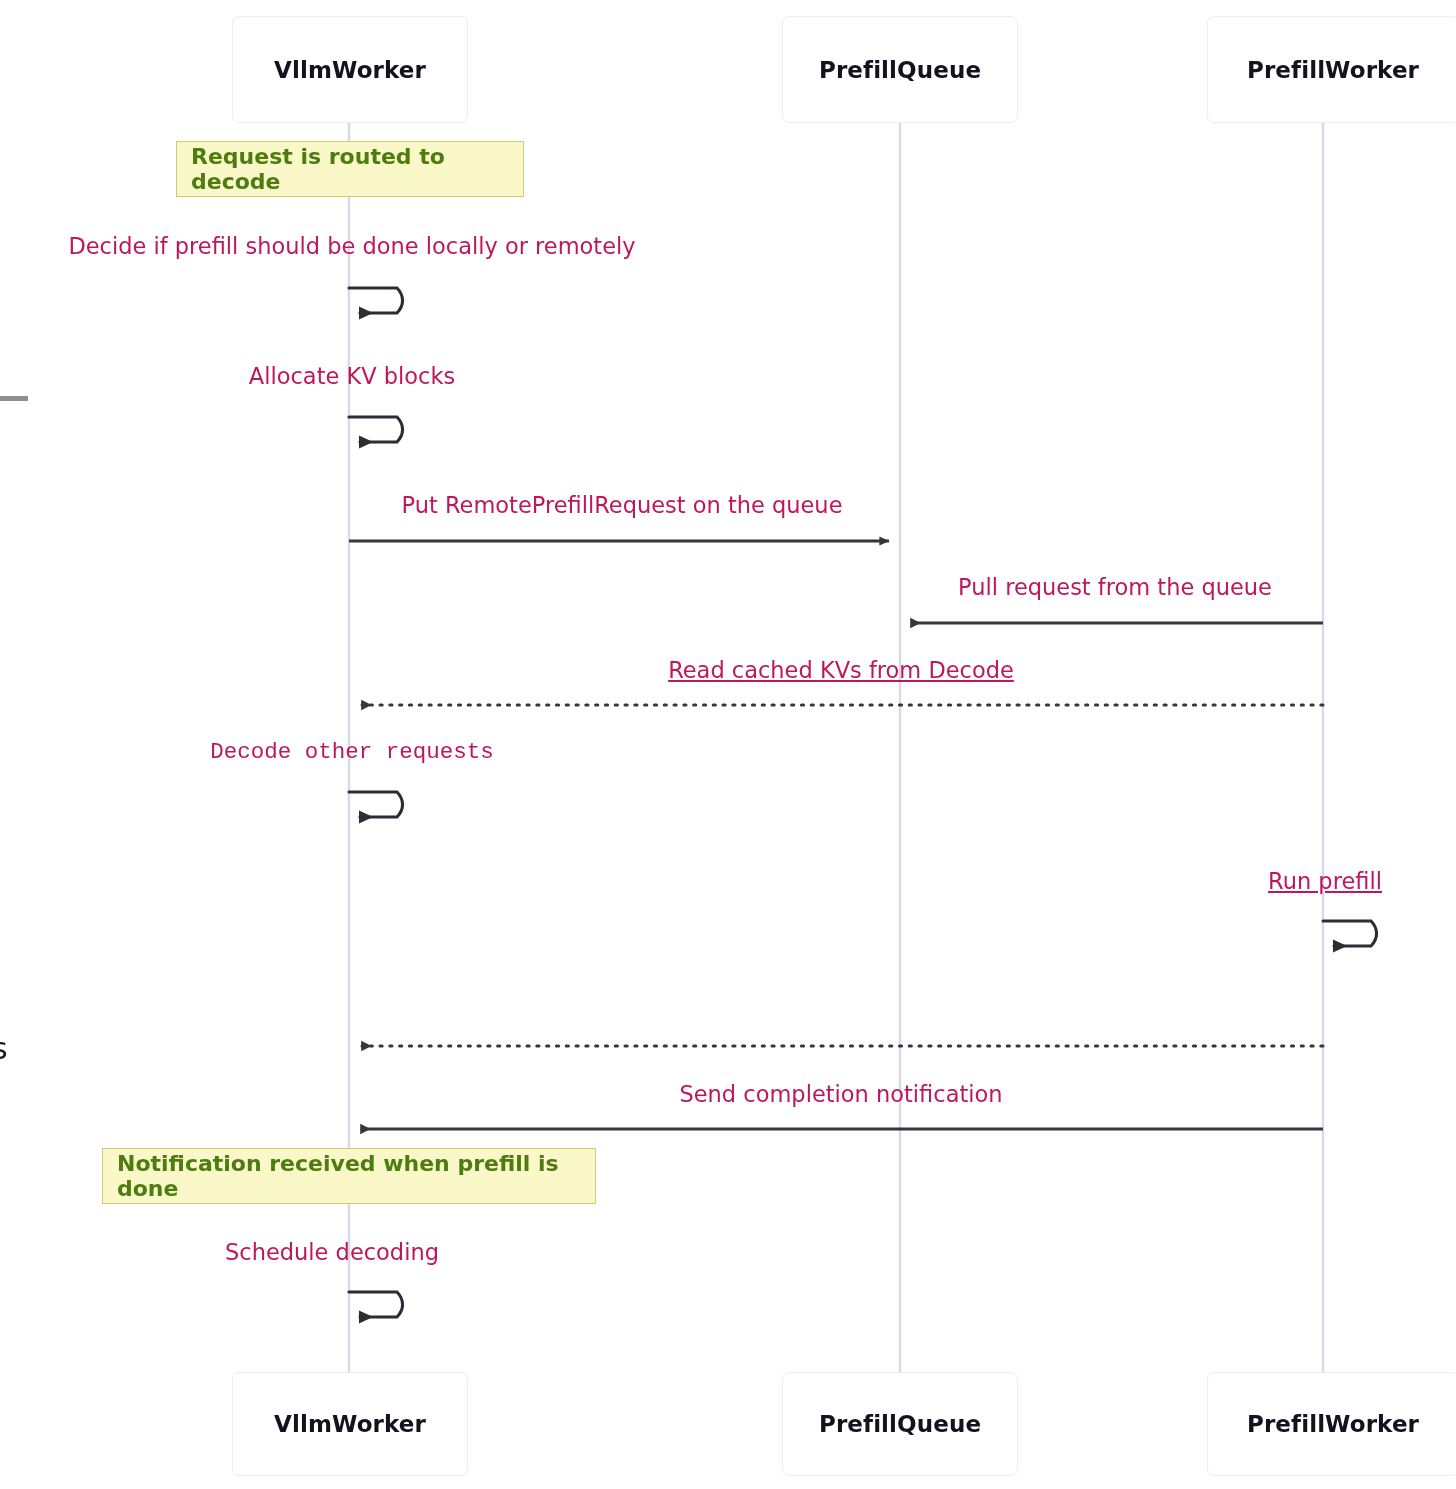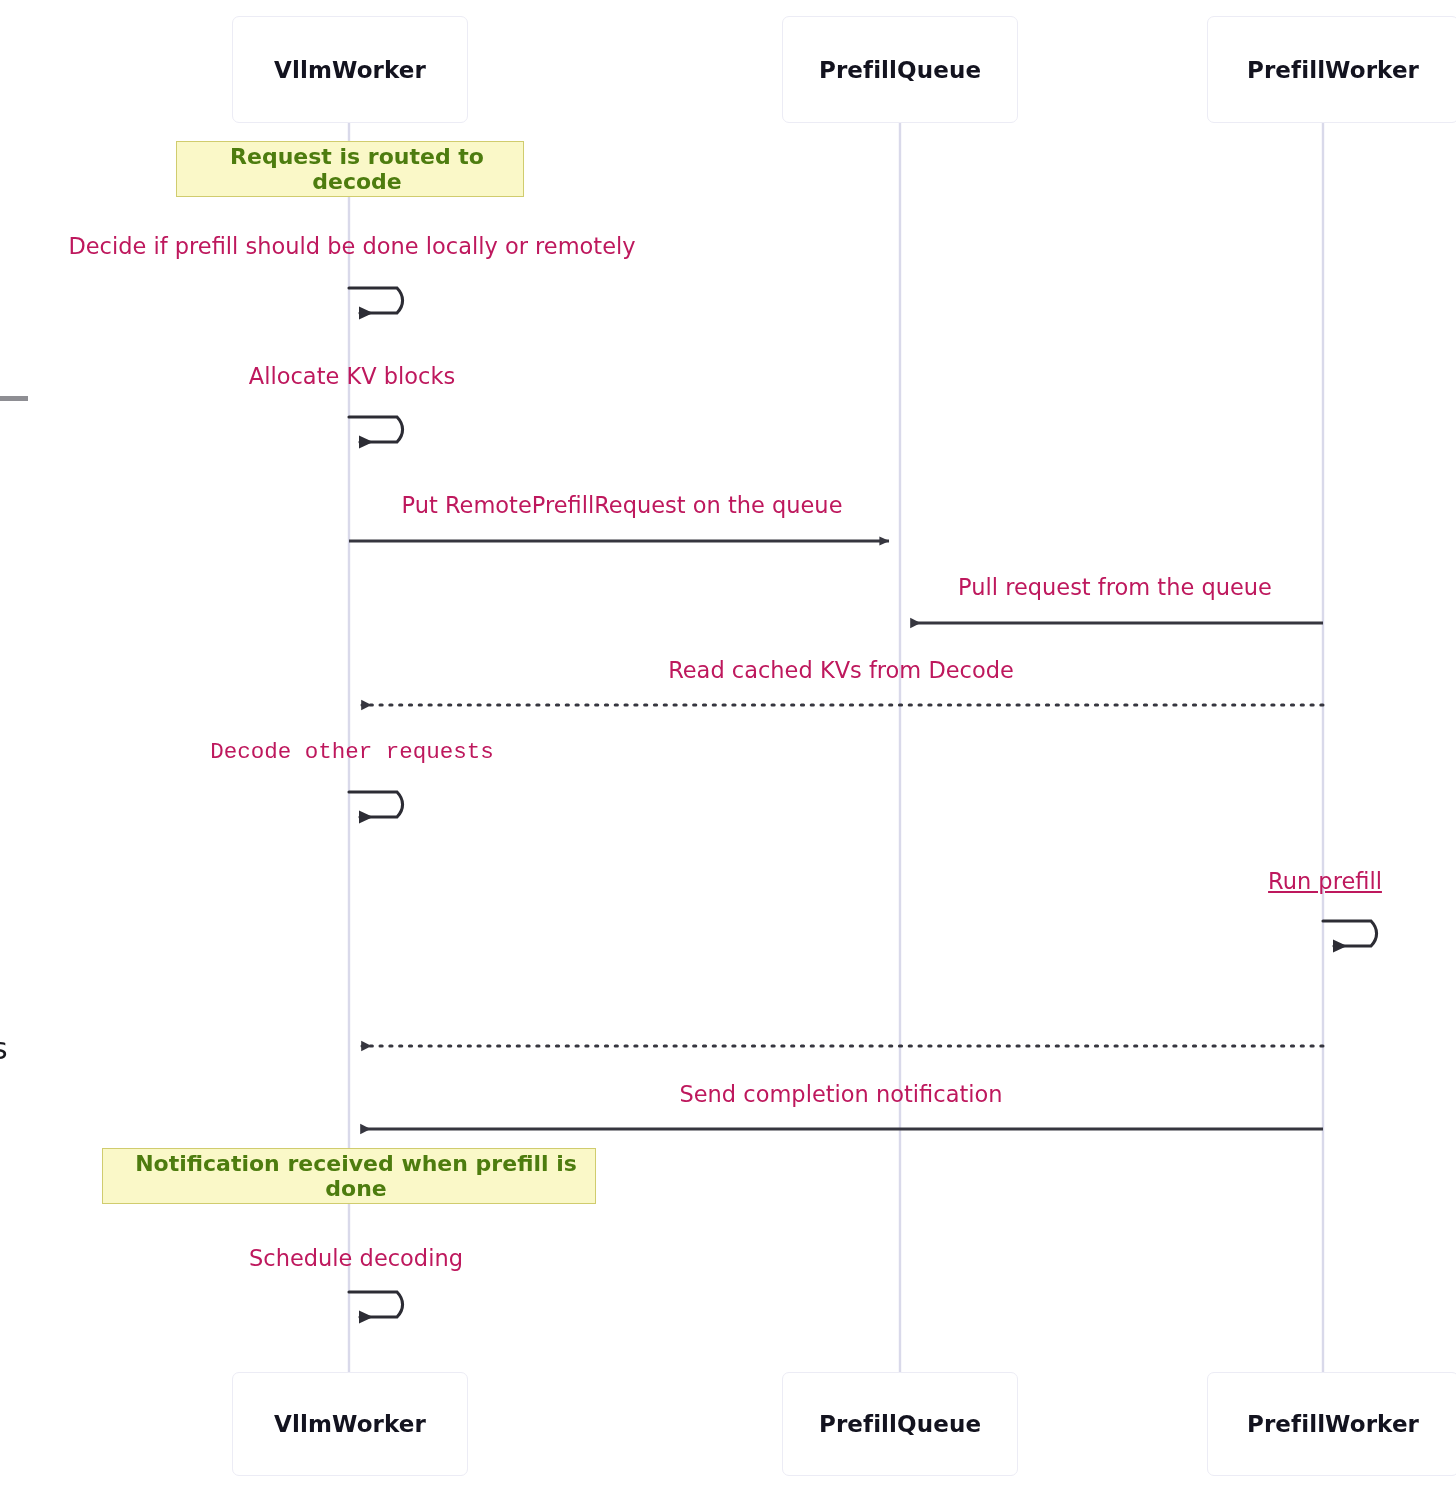--- a/index.html
+++ b/index.html
@@ -2,21 +2,21 @@
 <html><head>
 <meta charset="utf-8">
 <style>
   html,body{margin:0;padding:0;}
   body{
     width:1456px;height:1489px;
     background:#ffffff;
     font-family:"DejaVu Sans","Liberation Sans",sans-serif;
     overflow:hidden;
   }
-  #stage{position:relative;width:1456px;height:1489px;text-align:center;}
+  #stage{position:relative;width:1456px;height:1489px;}
   svg#diagram{position:absolute;left:0;top:0;width:1456px;height:1489px;}
 
   
   .participant{
     position:absolute;
     box-sizing:border-box;
     background:#ffffff;
     border:1px solid #ececf5;
     border-radius:7px;
     display:flex;align-items:center;justify-content:center;
@@ -132,26 +132,26 @@
   </div>
 
   <div class="msg-label center" style="left:352px;top:233px;">Decide if prefill should be done locally or remotely</div>
 
   <div class="msg-label center" style="left:352px;top:363px;">Allocate KV blocks</div>
 
   <div class="msg-label center" style="left:622px;top:492px;">Put RemotePrefillRequest on the queue</div>
 
   <div class="msg-label center" style="left:1115px;top:574px;">Pull request from the queue</div>
 
-  <div class="msg-label center" style="left:841px;top:657px;">Read cached KVs from Decode</div>
+  <div class="msg-label center" style="left:841px;top:657px;text-decoration:underline;">Read cached KVs from Decode</div>
 
   <div class="msg-label center" style="left:352px;top:739px;font-family:Liberation Mono, monospace;">Decode other requests</div>
 
   <div class="msg-label center" style="left:1325px;top:868px;text-decoration:underline;">Run prefill</div>
 
 
   <div class="msg-label center" style="left:841px;top:1081px;">Send completion notification</div>
 
-  <div class="msg-label center" style="left:356px;top:1239px;margin-top:6px;">Schedule decoding</div>
+  <div class="msg-label center" style="left:332px;top:1239px;">Schedule decoding</div>
 
   <div class="edge-frag" style="left:-8px;top:1031px;">s</div>
 
 </div>
 
 </body></html>

